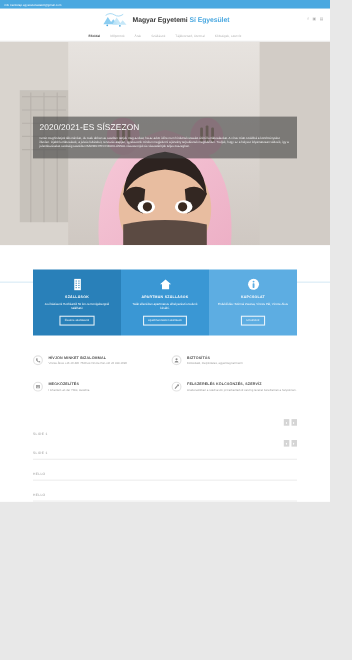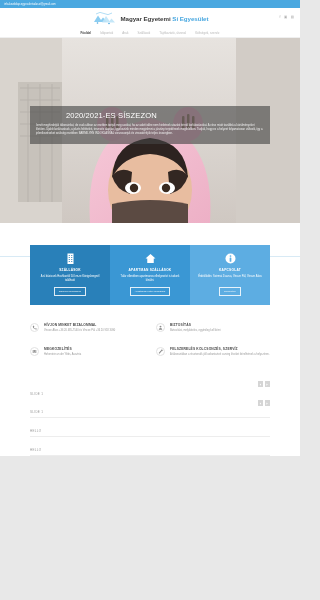--- a/index.html
+++ b/index.html
@@ -48,21 +48,21 @@
   
   .hero { position:relative; height:185px; overflow:hidden; background:#d8d2cc; }
   .hero-photo { position:absolute; inset:0; }
   .hero-photo svg { width:100%; height:100%; display:block; }
   .hero-overlay {
     position:absolute; left:30px; right:30px; top:68px;
     background:rgba(70,70,70,.62); padding:5px 6px 8px 6px;
   }
   .hero-title {
     font-size:7.6px; color:#ffffff; font-weight:normal;
-    letter-spacing:.1px; margin-bottom:3.5px;margin-left:30px;
+    letter-spacing:.1px; margin-bottom:3.5px;
   }
   .hero-body { font-size:2.75px; line-height:1.55; color:#f0f0f0; }
 
   
   .cards-wrap { background:#fff; padding:22px 0 0 0; position:relative; }
   .cards-rule { position:absolute; left:0; right:0; top:33px; height:.4px; background:#d8eaf5; }
   .cards { display:flex; margin:0 30px; position:relative; z-index:2; }
   .card { flex:1; padding:8px 6px 9px 6px; text-align:center; color:#fff; }
   .card.c1 { background:#2980b9; }
   .card.c2 { background:#3a97d4; }

